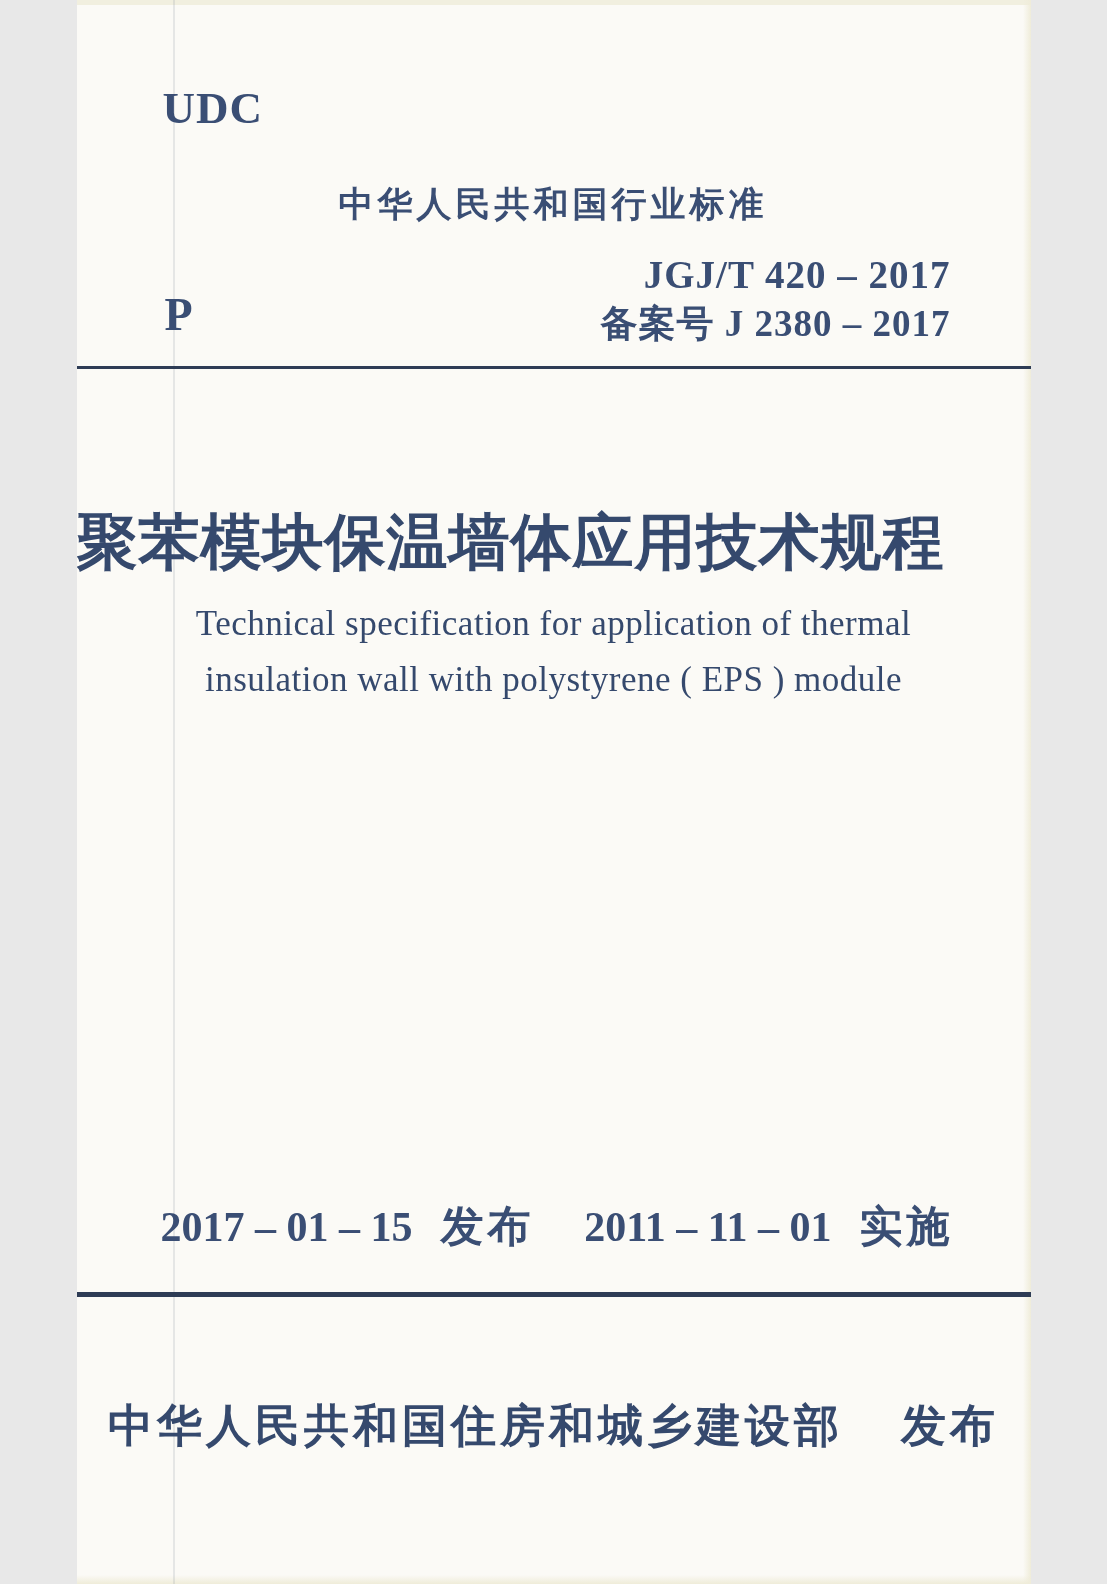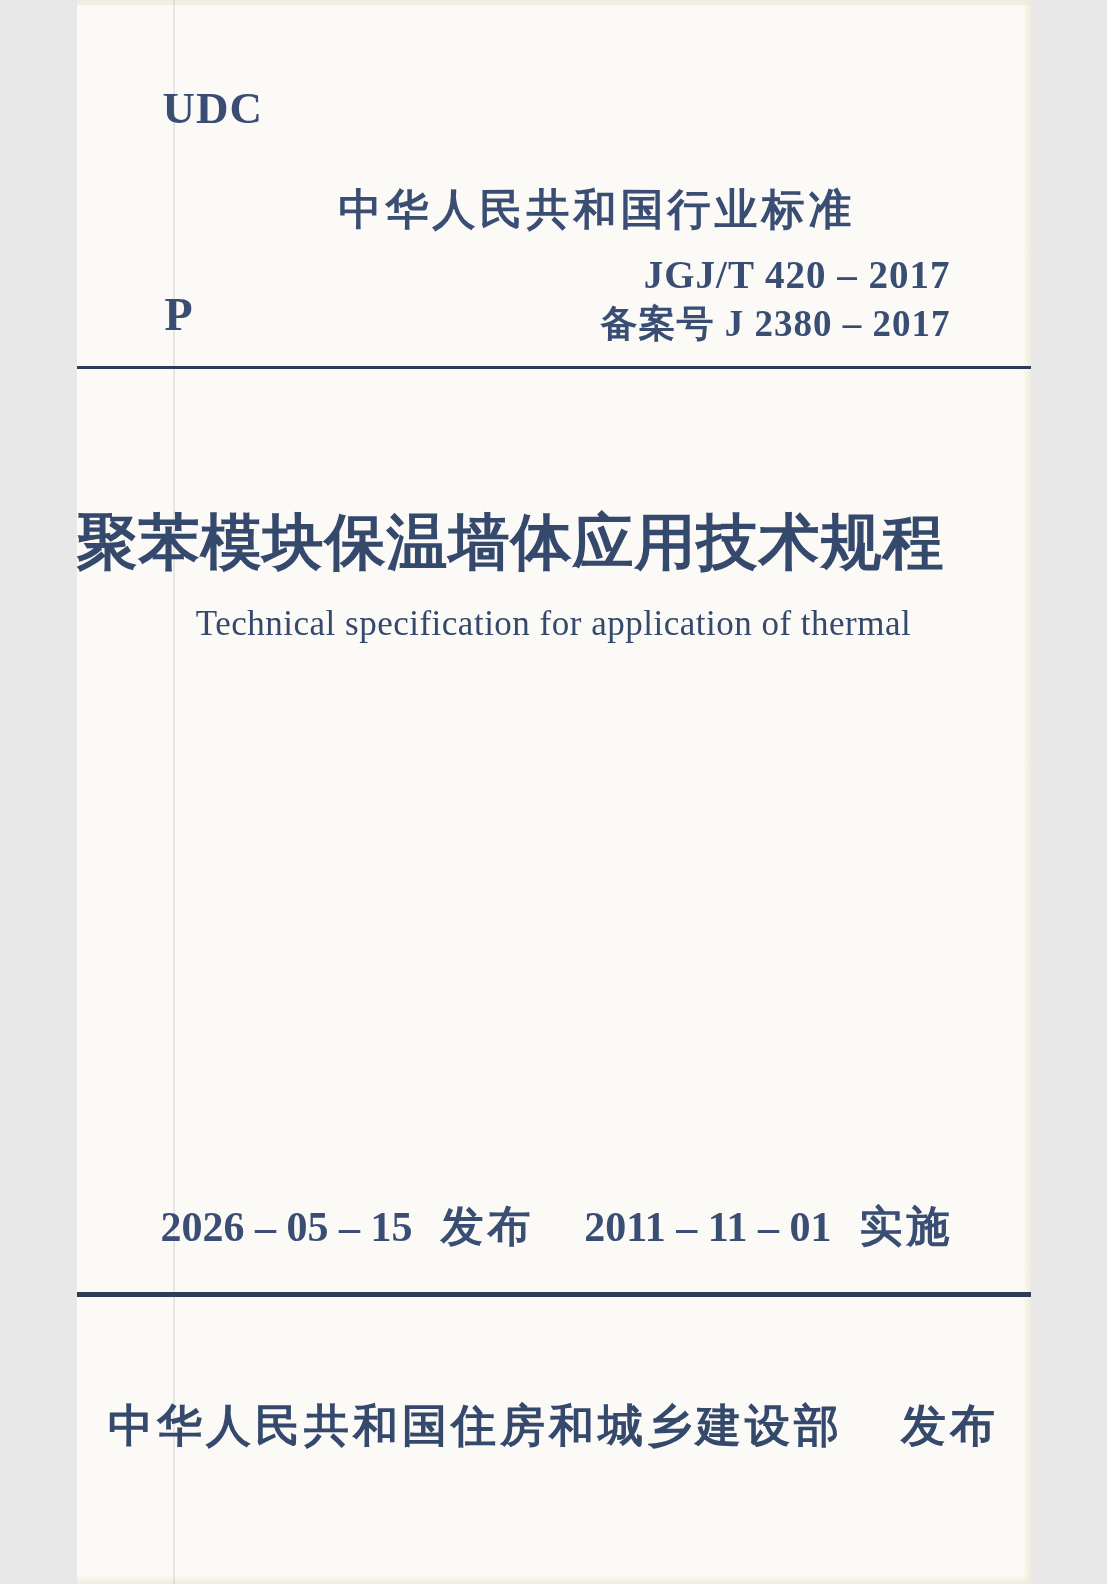--- a/index.html
+++ b/index.html
@@ -16,21 +16,21 @@
   .fold-line{position:absolute;left:96px;top:0;width:2px;height:100%;background:rgba(150,158,168,0.22);}
   .edge-top{position:absolute;left:0;top:0;width:100%;height:5px;background:var(--edge,#efecd9);opacity:.8;}
   .edge-right{position:absolute;right:0;top:0;width:8px;height:100%;background:linear-gradient(to left,var(--edge,#efecd9),rgba(239,236,217,0));}
   .edge-bottom{position:absolute;left:0;bottom:0;width:100%;height:9px;background:linear-gradient(to top,var(--edge,#efecd9),rgba(239,236,217,0));}
 
   .udc{position:absolute;left:86px;top:82px;font-size:45px;font-weight:bold;letter-spacing:1px;}
   .p-code{position:absolute;left:88px;top:288px;font-size:46px;font-weight:bold;}
 
   .std-type{
     position:absolute;left:262px;top:181px;
-    font-size:43px;font-weight:bold;letter-spacing:4px;
+    font-size:35px;font-weight:bold;letter-spacing:4px;
     font-family:Liberation Sans, sans-serif;
     color:var(--ink,#3a4e74);
   }
 
   
   .logo{position:absolute;left:826px;top:112px;width:276px;height:156px;}
   .logo-text{
     position:absolute;left:0;top:-14px;
     font-family:"DejaVu Sans","Liberation Sans",sans-serif;
     font-weight:800;font-size:132px;line-height:156px;
@@ -107,24 +107,25 @@
 
   <div class="std-number">JGJ/T 420 – 2017</div>
   <div class="record-number">备案号 J 2380 – 2017</div>
 
   <div class="p-code">P</div>
 
   <div class="rule rule-top"></div>
 
   <h1 class="title-zh">聚苯模块保温墙体应用技术规程</h1>
   <div class="title-en l1">Technical specification for application of thermal</div>
+  <div class="title-en l2">insulation wall with polystyrene ( EPS ) module</div>
 
   <div class="date-row">
     <div class="date-left">
-      <span>2026 – 05 – 15</span><span class="date-label">发布</span>
+      <span>2017 – 01 – 15</span><span class="date-label">发布</span>
     </div>
     <div class="date-right">
       <span>2011 – 11 – 01</span><span class="date-label">实施</span>
     </div>
   </div>
 
   <div class="rule rule-bottom"></div>
 
   <div class="publisher-row">
     <span>中华人民共和国住房和城乡建设部</span><span class="pub-gap"></span><span>发布</span>

